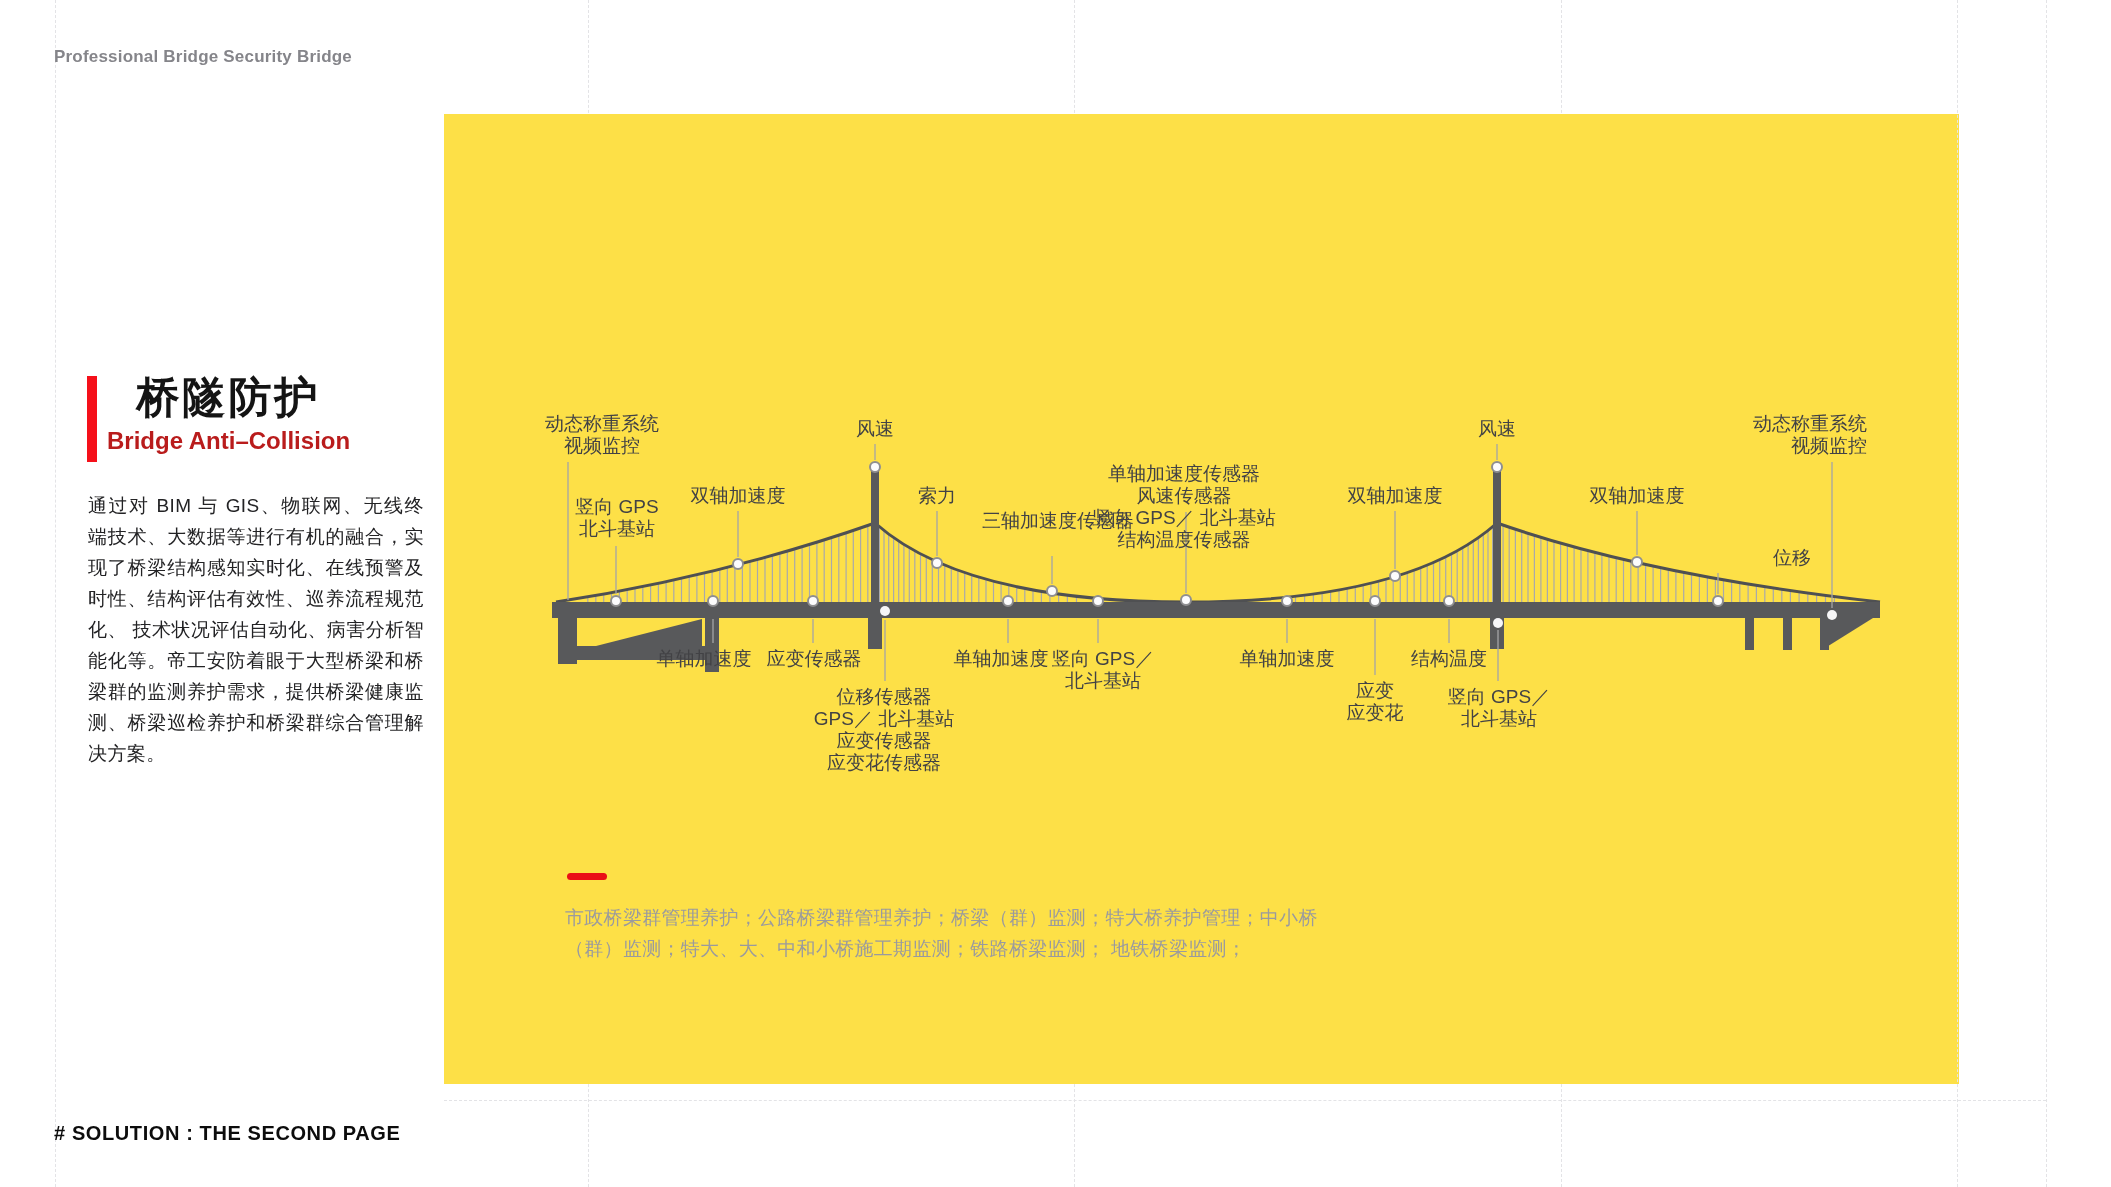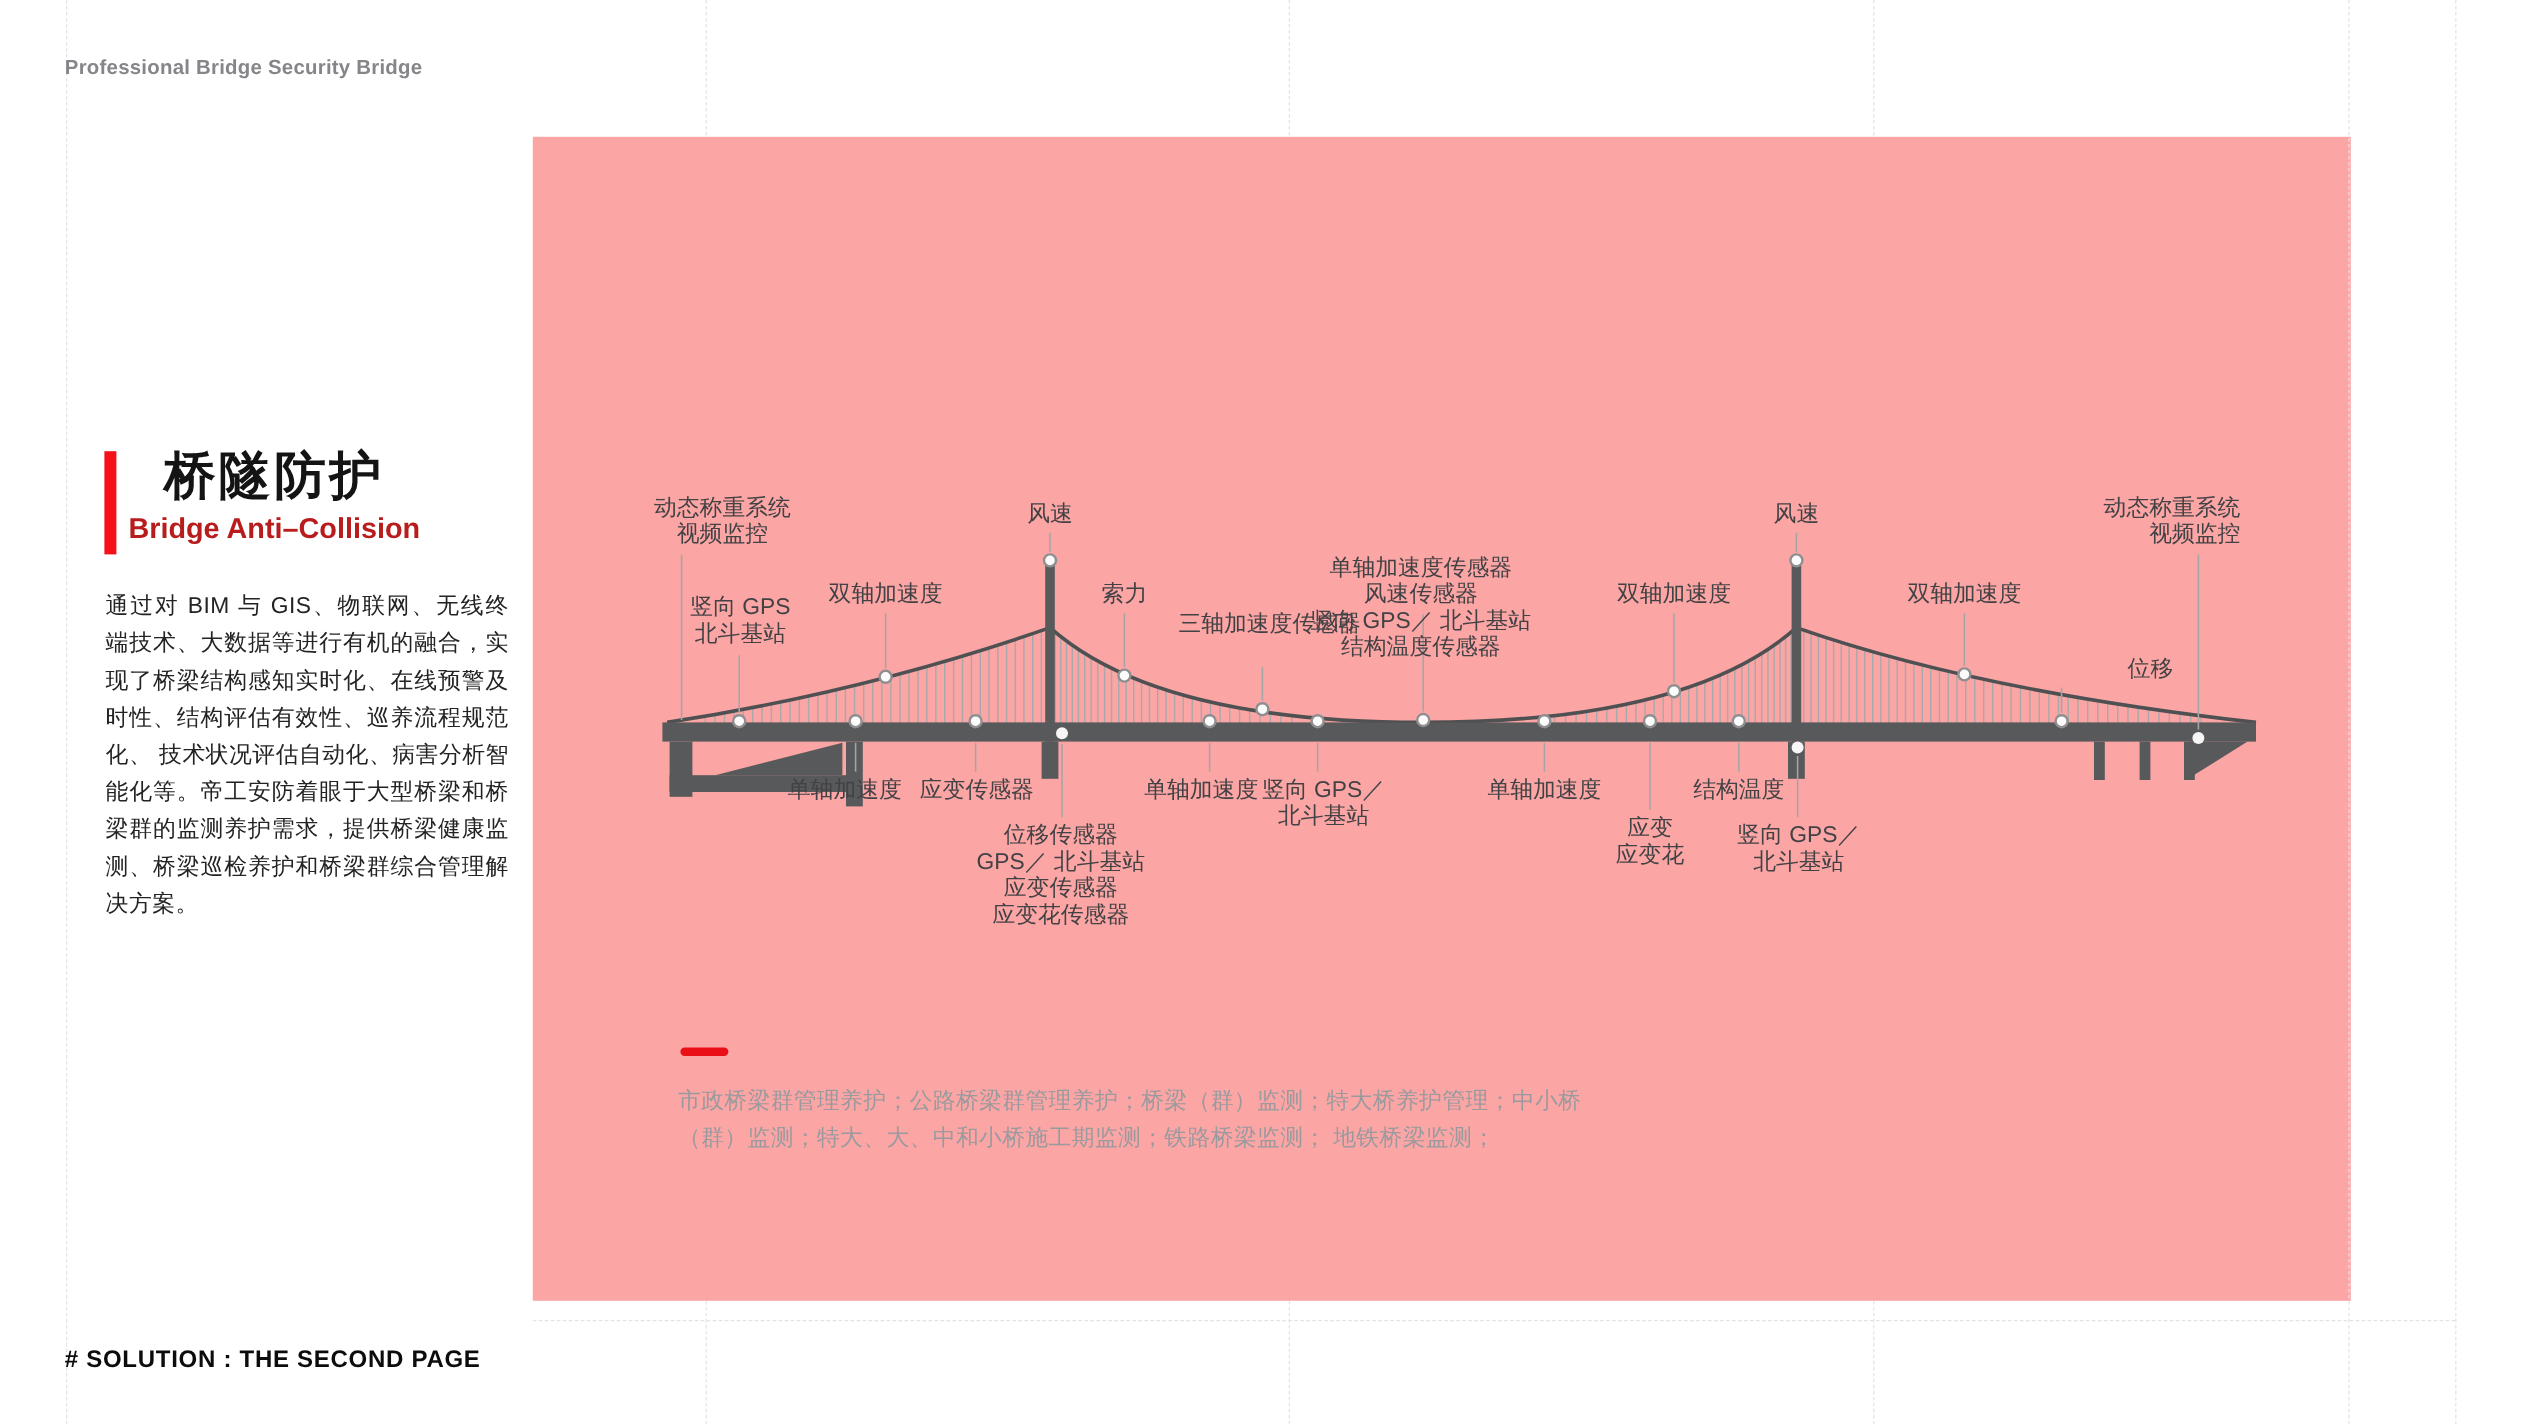--- a/index.html
+++ b/index.html
@@ -20,21 +20,21 @@
   .accent-bar{position:absolute;left:0;top:4px;width:10px;height:86px;background:#f5101a;}
   .page-title{margin:0 0 0 20px;font-size:43px;line-height:50px;font-weight:700;color:#141414;letter-spacing:3px;text-align:center;}
   .page-subtitle{margin:4px 0 0 20px;font-size:24px;line-height:30px;font-weight:700;color:#b91c1c;}
 
   .intro-paragraph{
     position:absolute;left:88px;top:490px;width:336px;z-index:2;
     font-size:19px;line-height:31px;color:#232325;text-align:justify;letter-spacing:.4px;
   }
 
   .panel{
-    position:absolute;left:444px;top:114px;width:1515px;height:970px;background:#fca5a5;z-index:1;
+    position:absolute;left:444px;top:114px;width:1515px;height:970px;background:#fde047;z-index:1;
   }
   .panel svg{position:absolute;left:0;top:0;}
 
   .label-layer{position:absolute;left:0;top:0;width:1515px;height:970px;z-index:2;}
   .sensor-label{
     position:absolute;font-size:19px;line-height:22px;color:#424245;font-weight:500;
     white-space:nowrap;text-align:center;transform:translateX(-50%);
   }
   .sensor-label.right{transform:translateX(-100%);text-align:right;}
 

